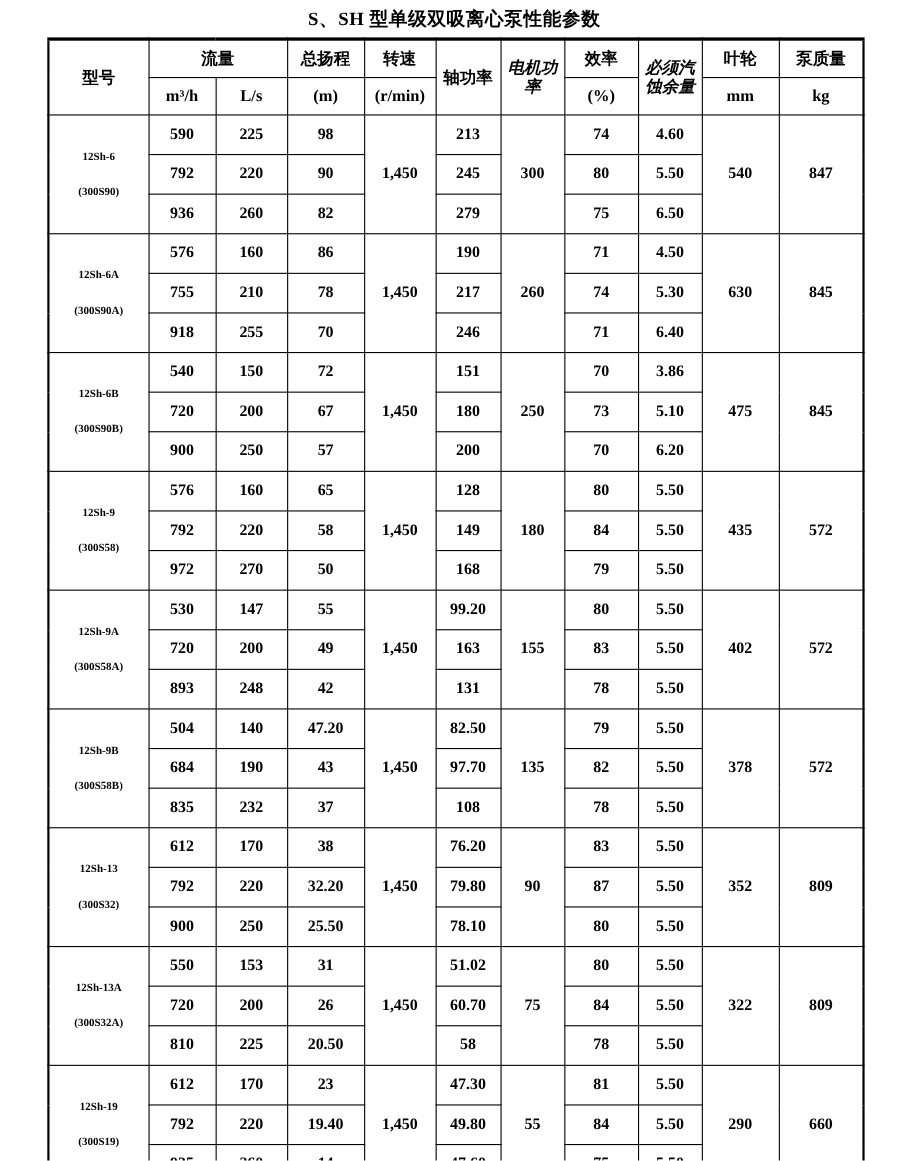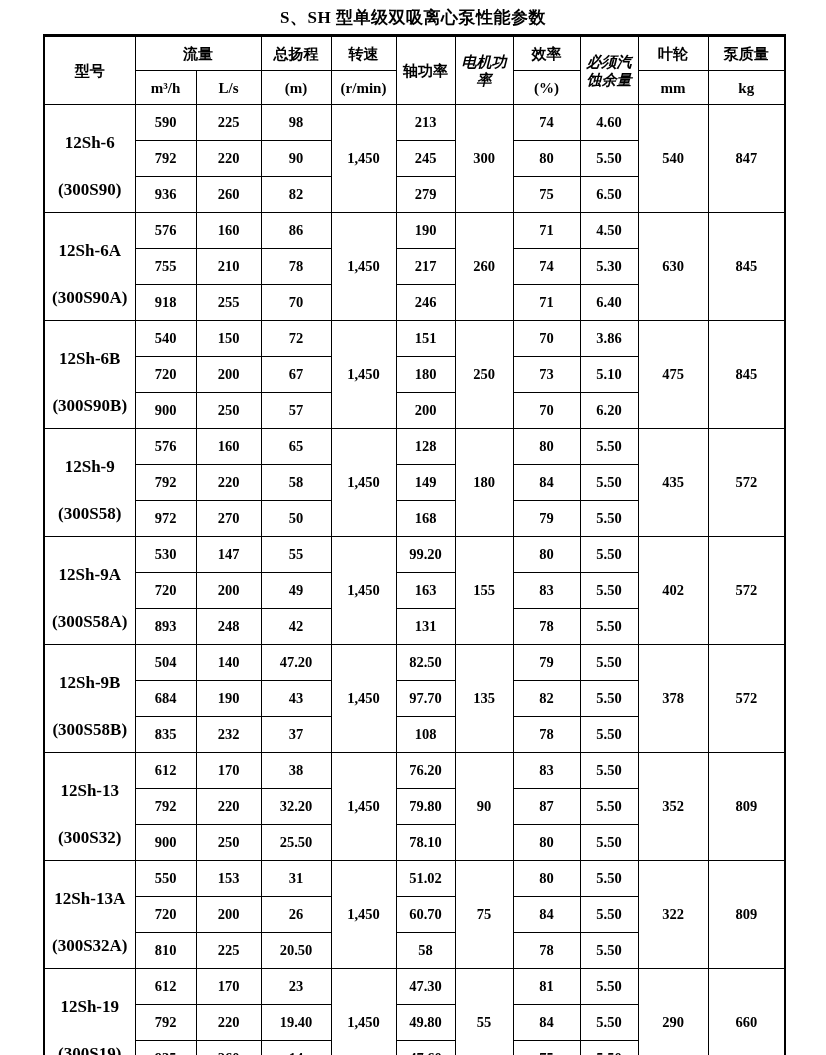--- a/index.html
+++ b/index.html
@@ -19,21 +19,21 @@
     border: 2px solid #000; border-top: 3px solid #000; border-bottom: 3px solid #000;
   }
   .perf th, .perf td {
     border: 1px solid #000; padding: 0;
     text-align: center; vertical-align: middle;
     font-weight: bold; overflow: hidden;
   }
   .perf thead th { height: 33px; font-size: 15px; line-height: 18px; text-align: center; }
   .perf thead th.wrap3 { padding: 0 6px; font-style: italic; }
   .perf tbody td { height: 35px; font-size: 14.5px; }
-  .model-line { line-height: 32px; font-size: 17px; margin-top: 15px; }
+  .model-line { line-height: 32px; font-size: 10px; }
 </style>
 </head>
 <body>
 
 <div class="title">S、SH 型单级双吸离心泵性能参数</div>
 
 <table class="perf">
   <colgroup>
     <col style="width:91px">
       <col style="width:61px">

